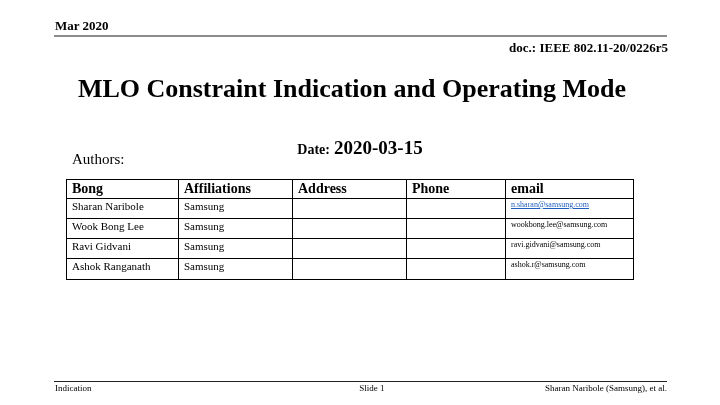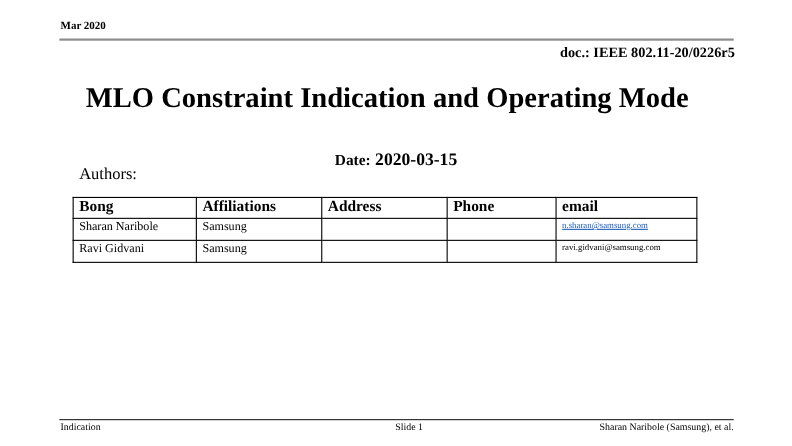--- a/index.html
+++ b/index.html
@@ -1,25 +1,25 @@
 <!DOCTYPE html>
 <html><head>
   <meta charset="utf-8">
   <style>
     html, body { margin:0; padding:0; background:#fff; }
     body { width:720px; height:405px; position:relative; overflow:hidden;
            font-family:"Liberation Serif", serif; color:#000; }
-    .hdr-left { position:absolute; left:55px; top:18px; font-size:10px; font-weight:bold; }
+    .hdr-left { position:absolute; left:55px; top:18px; font-size:13px; font-weight:bold; }
     .hdr-right { position:absolute; right:52px; top:23px; font-size:13px; font-weight:bold;margin-top:17px; }
     .hdr-line { position:absolute; left:54px; right:53px; top:35px; height:2px; background:#8c8c8c; }
     .title { position:absolute; left:0; width:704px; top:74px; text-align:center;
              font-size:26px; font-weight:bold; }
     .date { position:absolute; left:0; width:720px; top:137px; text-align:center; font-weight:bold; }
     .date .lbl { font-size:14px; }
-    .date .val { font-size:16px;text-align:right; }
+    .date .val { font-size:19px;text-align:right; }
     .authors { position:absolute; left:72px; top:151px; font-size:15px; }
     table.auth { position:absolute; left:66px; top:179px; border-collapse:collapse; }
     table.auth th, table.auth td { border:1px solid #000; padding:0 0 0 5px; text-align:left; vertical-align:top; }
     table.auth th { height:18px; font-size:14px; font-weight:bold; line-height:18px; }
     table.auth td { height:19px; font-size:11px; line-height:14px; }
     table.auth td.email { font-size:8px; line-height:12px; }
     table.auth td.email a { color:#1f5fbf; text-decoration:underline;margin-top:16px; }
     .ftr-line { position:absolute; left:54px; right:53px; top:381px; height:1px; background:#222; }
     .ftr { position:absolute; top:383px; font-size:9px; }
     .ftr-left { left:55px; }
@@ -61,25 +61,39 @@
   </thead>
   <tbody>
     <tr>
       <td>Sharan Naribole</td>
       <td>Samsung</td>
       <td></td>
       <td></td>
       <td class="email"><a>n.sharan@samsung.com</a></td>
     </tr>
     <tr>
+      <td>Wook Bong Lee</td>
+      <td>Samsung</td>
+      <td></td>
+      <td></td>
+      <td class="email">wookbong.lee@samsung.com</td>
+    </tr>
+    <tr>
       <td>Ravi Gidvani</td>
       <td>Samsung</td>
       <td></td>
       <td></td>
       <td class="email">ravi.gidvani@samsung.com</td>
+    </tr>
+    <tr>
+      <td style="height:20px">Ashok Ranganath</td>
+      <td>Samsung</td>
+      <td></td>
+      <td></td>
+      <td class="email">ashok.r@samsung.com</td>
     </tr>
   </tbody>
 </table>
 
 <div class="ftr-line"></div>
 <div class="ftr ftr-left">Indication</div>
 <div class="ftr ftr-center">Slide 1</div>
 <div class="ftr ftr-right">Sharan Naribole (Samsung), et al.</div>
 
 </body></html>

